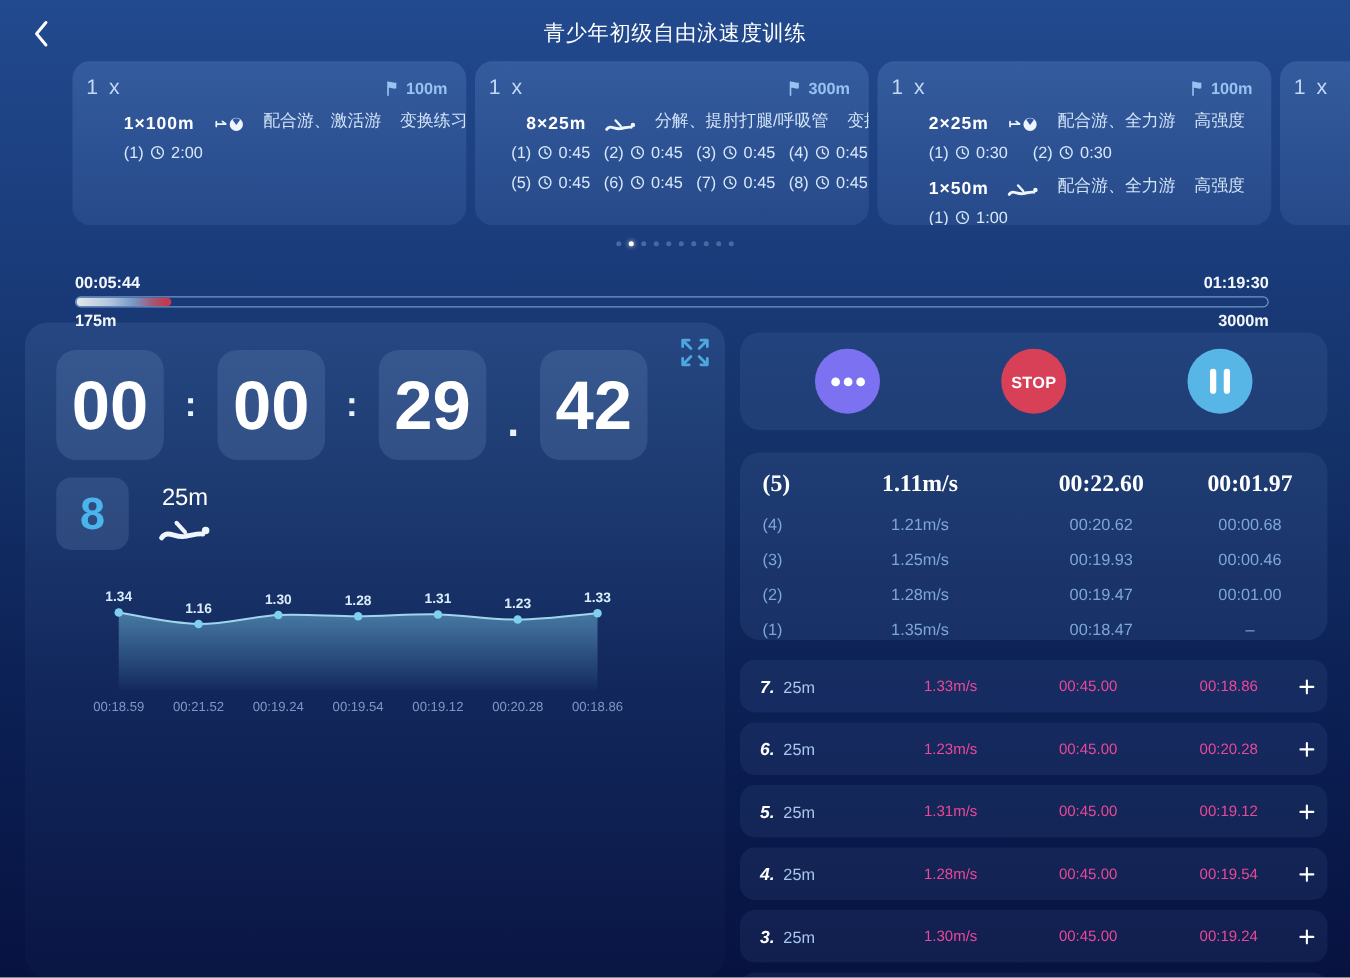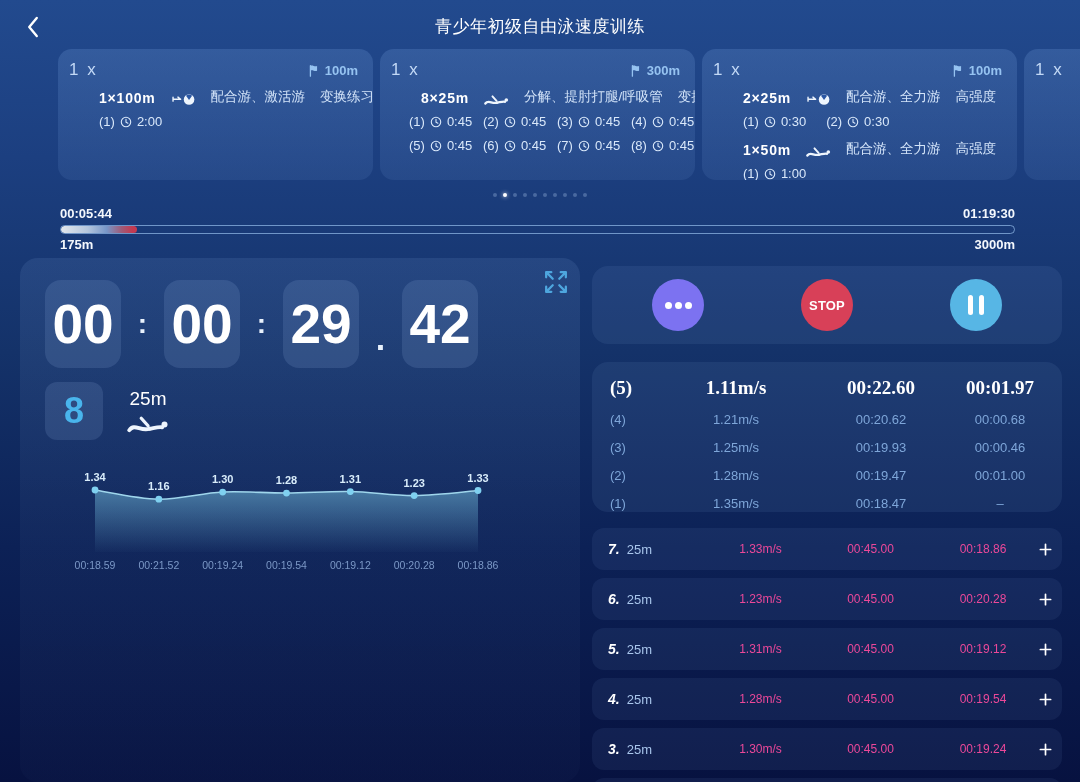--- a/index.html
+++ b/index.html
@@ -28,31 +28,31 @@
   .gicon{color:#eef5fd;display:flex;align-items:center}
   .desc{font-size:13.5px;color:#d3e4f9}
   .chips{display:flex;gap:20px;margin-top:8px;flex-wrap:wrap}
   .chip{display:inline-flex;align-items:center;gap:5px;font-size:13px;color:#d9e8fa;white-space:nowrap}
   .chips.grid{display:grid;grid-template-columns:repeat(4,1fr);gap:9px 4px;margin-left:-12px;width:292px}
   
   #dots{position:absolute;top:193px;left:0;right:0;display:flex;justify-content:center;gap:6px}
   .dot{width:4px;height:4px;border-radius:50%;background:rgba(160,190,230,.35)}
   .dot.active{background:#fff;box-shadow:0 0 4px rgba(255,255,255,.9)}
   
-  .progress{position:absolute;left:60px;top:206px;width:955px}
+  .progress{position:absolute;left:60px;top:218px;width:955px}
   .p-row{display:flex;justify-content:space-between;font-size:13px;font-weight:700;color:#f4f8fd}
   .p-track{margin:4px 0 3px;height:9px;border:1px solid rgba(150,190,235,.7);border-radius:7px;position:relative;overflow:hidden;box-sizing:border-box}
   .p-fill{position:absolute;left:0;top:0;bottom:0;border-radius:7px;
     background:linear-gradient(90deg,#e3e7ec 0%,#b4c6dd 35%,#7897c8 60%,#a05a77 80%,#c23a52 94%,#c8394f 100%)}
   
   .timer-panel{position:absolute;left:20px;top:258px;width:560px;height:524px;border-radius:18px;
     background:linear-gradient(180deg,rgba(160,200,255,.10),rgba(160,200,255,.04) 55%,rgba(160,200,255,.02));}
   .expand-btn{position:absolute;top:8px;right:8px;width:32px;height:32px;color:#4ea6de;cursor:pointer;display:flex;align-items:center;justify-content:center}
   .digit-row{position:absolute;left:25px;top:22px;display:flex;align-items:center}
-  .digit-box{width:76px;height:88px;border-radius:16px;background:rgba(175,208,255,.13);
+  .digit-box{width:86px;height:88px;border-radius:16px;background:rgba(175,208,255,.13);
     display:flex;align-items:center;justify-content:center;font-size:55px;font-weight:700;color:#fff}
   .digit-sep{width:43px;text-align:center;font-size:28px;font-weight:700;color:#e8f1fc}
   .digit-sep.dotsep{align-self:flex-end;padding-bottom:10px;font-size:34px}
   .lap-line{position:absolute;left:25px;top:124px;width:512px;display:flex;align-items:center}
   .lap-count{width:58px;height:58px;border-radius:12px;background:rgba(175,208,255,.13);
     display:flex;align-items:center;justify-content:center;font-size:36px;font-weight:700}
   .lap-meta{margin-left:24px;display:flex;flex-direction:column;align-items:center;gap:3px;color:#fff}
   .lap-meta .ld{font-size:19px;font-weight:400}
   .big-time{flex:1;text-align:center;font-size:52px;font-weight:600;color:#fff;letter-spacing:1px}
   #chart{position:absolute;left:0;top:200px}

